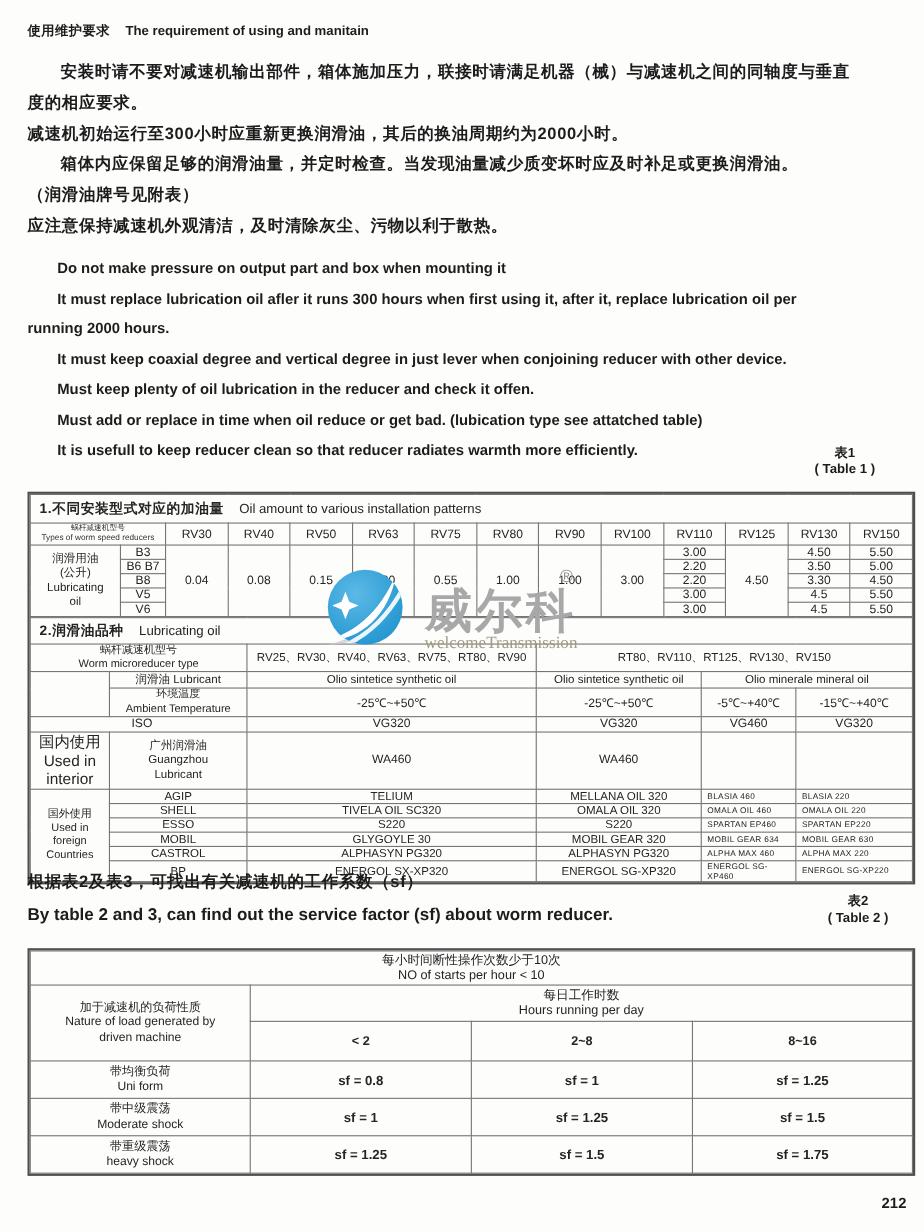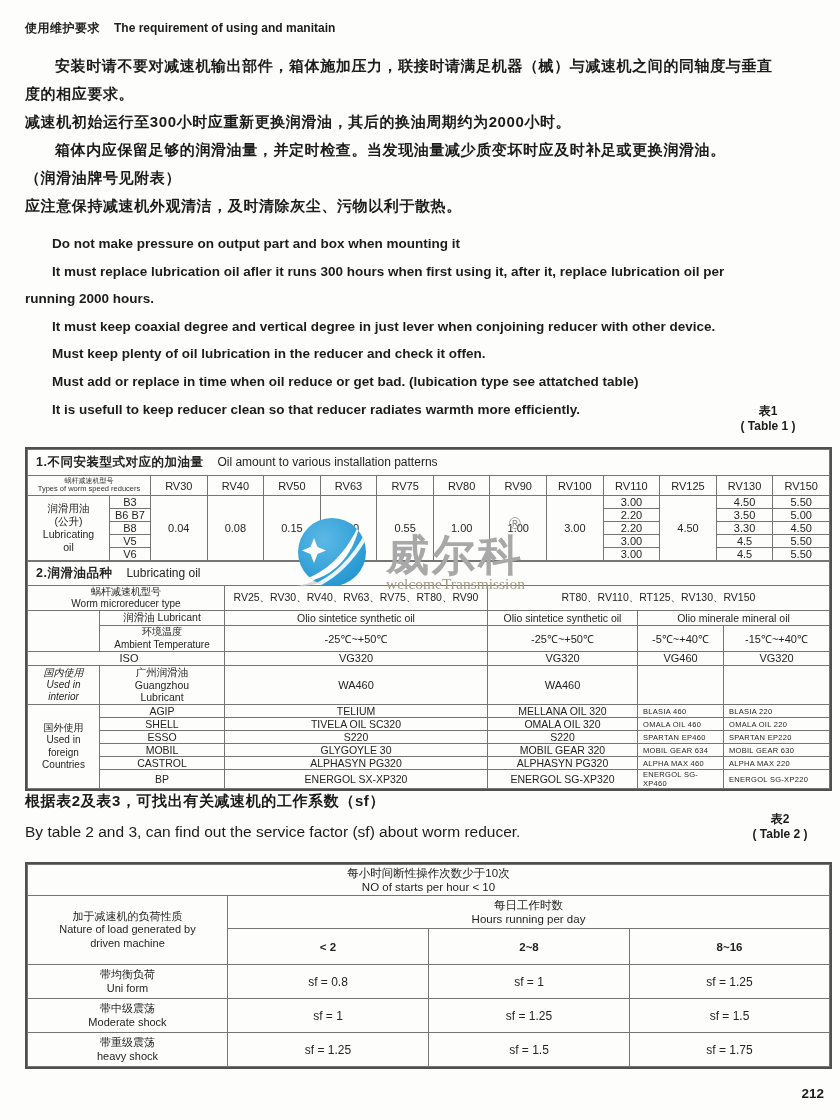--- a/index.html
+++ b/index.html
@@ -17,21 +17,21 @@
   .zh-block p{margin:0;white-space:pre-line;}
   .en-block{top:230px;left:25px;width:790px;font-size:13.5px;font-weight:bold;
     line-height:27.6px;}
   .en-block p{margin:0;white-space:pre-line;}
   .indent{text-indent:2em;}
   .tbl-label{font-size:12px;font-weight:bold;text-align:center;line-height:15px;width:80px;}
   .lbl1{top:404px;left:728px;}
   .lbl2{top:812px;left:740px;}
   .mid-block{top:792px;left:25px;width:720px;}
   .mid-block .zh{margin:0;font-size:15px;font-weight:bold;letter-spacing:0.6px;}
-  .mid-block .en{margin:12px 0 12px 0;font-size:15.5px;font-weight:normal;}
+  .mid-block .en{margin:12px 0 12px 0;font-size:15.5px;font-weight:bold;}
   .page-num{top:1086px;right:16px;font-size:13.5px;font-weight:bold;margin-left:48px;}
   
   .tblwrap{left:25px;width:803px;border:2px solid #4f4f4f;background:#fdfdfc;}
   .tblwrap table{border-collapse:collapse;table-layout:fixed;width:100%;}
   .tblwrap td{border:1px solid #757575;text-align:center;vertical-align:middle;
     padding:0 2px;font-size:11px;color:#242424;overflow:hidden;}
   .tblwrap table + table{border-top:1px solid #555;}
   td.ttl{text-align:left;padding-left:8px;font-size:12.5px;}
   td.ttl .zh{font-weight:bold;letter-spacing:0.5px;}
   td.ttl .en{margin-left:14px;font-size:12px;}
@@ -41,21 +41,21 @@
   .corner .tiny2{font-size:7.5px;color:#333;}
   td.side{font-size:10.5px;}
   td.left-pad{text-align:center;padding-left:8px;}
   td.sm{font-size:7.5px;text-align:left;padding-left:5px;letter-spacing:0.3px;}
   td.oil-hd{font-size:10.5px;}
   .r-t1title{height:26px;}.r-t1head{height:20px;}.r-t1d{height:12px;}
   .r-t2title{height:24px;}.r-t2type{height:23px;}.r-t2lub{height:13px;}
   .r-t2amb{height:24px;}.r-t2iso{height:14px;}.r-t2gz{height:37px;}.r-t2b{height:13px;}
   .r-t3top{height:31px;}.r-t3h1{height:33px;}.r-t3h2{height:36px;}.r-t3d{height:34px;}
   #t3tbl td{font-size:11.5px;}
-  #t3tbl td.sfv{font-weight:normal;font-size:12px;}
+  #t3tbl td.sfv{font-weight:bold;font-size:12px;}
   #t3tbl td.rowlbl{font-size:11px;}
   
   .watermark{top:512px;left:292px;width:252px;height:82px;z-index:6;pointer-events:none;}
 </style>
 </head>
 <body>
 
 <div class="page">
 
   <div class="abs doc-title">
@@ -211,21 +211,21 @@
         <td>-15℃~+40℃</td>
       </tr>
       <tr class="r-t2iso">
         <td colspan="2" class="left-pad">ISO</td>
         <td>VG320</td>
         <td>VG320</td>
         <td>VG460</td>
         <td>VG320</td>
       </tr>
       <tr class="r-t2gz">
-        <td class="pre" style="font-size:10px;font-style:italic;">国内使用
+        <td class="pre" style="font-size:14px;">国内使用
 Used in
 interior</td>
         <td class="pre" style="font-size:10.5px;">广州润滑油
 Guangzhou
 Lubricant</td>
         <td>WA460</td>
         <td>WA460</td>
         <td></td>
         <td></td>
       </tr>

